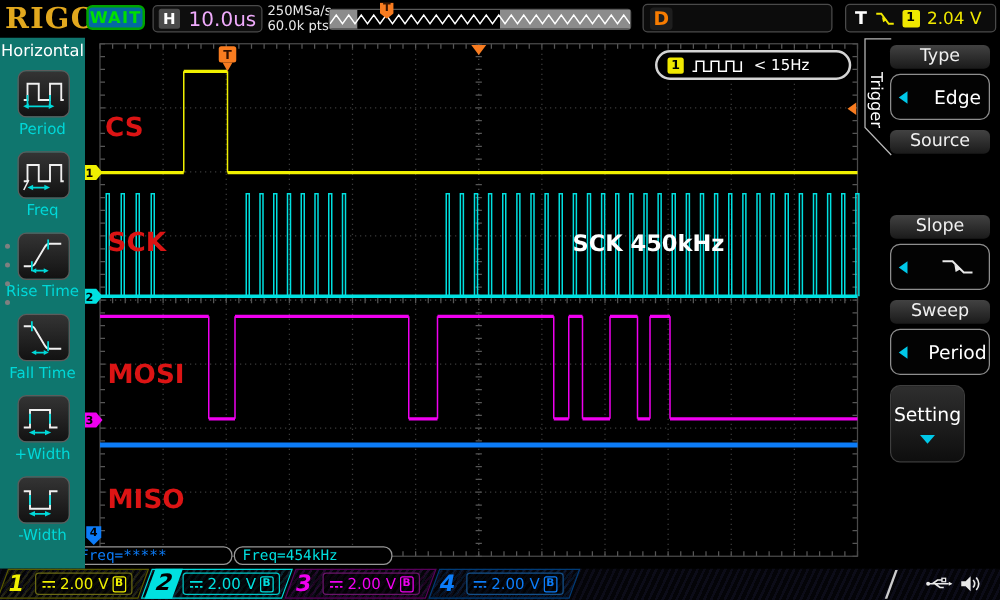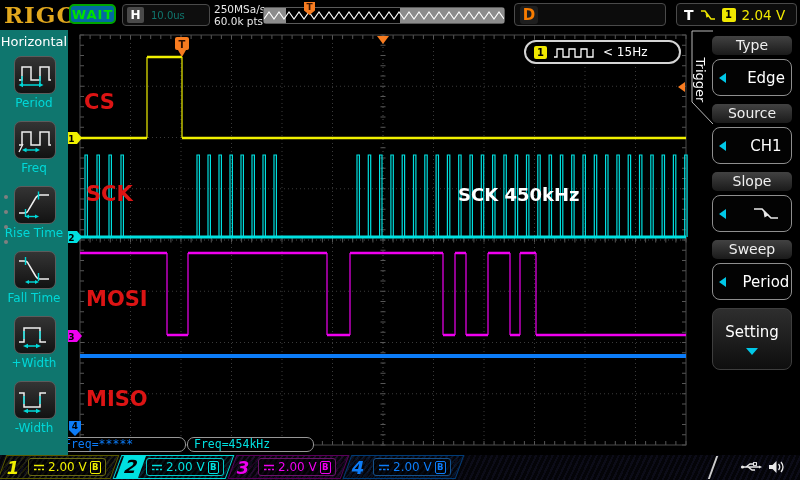--- a/index.html
+++ b/index.html
@@ -11,21 +11,21 @@
   .top-bar{position:absolute;left:0;top:0;width:800px;height:30px;background:#000;z-index:5;}
   .logo{position:absolute;left:4px;top:1px;font-family:"DejaVu Serif",serif;font-weight:bold;
     font-size:23px;color:#e2a81e;letter-spacing:1px;}
   .status-badge{position:absolute;left:69px;top:4px;width:47px;height:20px;border:2px solid #00a400;
     border-radius:5px;background:#0369a1;color:#00e000;font-weight:bold;font-size:13px;
     text-align:center;line-height:17px;letter-spacing:1px;}
   .h-block{position:absolute;left:122px;top:4px;width:88px;height:22px;background:#0e0e0e;
     border:1px solid #4a4a4a;border-radius:4px;display:flex;align-items:center;gap:7px;padding:0 4px;}
   .h-label{background:#4a4a4a;color:#fff;width:17px;height:16px;border-radius:2px;font-size:12px;
     font-weight:bold;text-align:center;line-height:16px;}
-  .h-value{color:#0f766e;font-size:10px;}
+  .h-value{color:#f0abfc;font-size:16px;}
   .acq-block{position:absolute;left:214px;top:3px;color:#e8e8e8;font-size:10.5px;line-height:12px;}
   .preview{position:absolute;left:263px;top:7px;width:242px;height:17px;background:#141414;
     border:1px solid #5a5a5a;border-radius:3px;}
   .preview svg{position:absolute;left:0;top:0;}
   .pv-tag{position:absolute;left:40px;top:-6px;width:11px;height:13px;background:#f87c20;
     clip-path:polygon(0 0,100% 0,100% 66%,50% 100%,0 66%);color:#3a1600;font-size:9px;
     font-weight:bold;text-align:center;line-height:10px;z-index:2;}
   .d-block{position:absolute;left:514px;top:3px;width:152px;height:23px;background:#0c0c0c;
     border:1px solid #4a4a4a;border-radius:4px;display:flex;align-items:center;padding:0 5px;}
   .d-label{color:#f87c00;font-weight:bold;font-size:15px;background:#1e1e1e;width:18px;height:18px;
@@ -64,21 +64,21 @@
   .right-menu{position:absolute;left:690px;top:30px;width:110px;height:425px;background:#000;z-index:4;}
   .rm-tab{position:absolute;left:-25px;top:42px;width:70px;height:16px;transform:rotate(90deg);
     text-align:center;color:#fff;font-size:13px;}
   .rm-group{position:absolute;left:22px;width:80px;}
   .rm-head{background:linear-gradient(#424242,#1a1a1a);border-radius:5px;color:#f0f0f0;font-size:14px;
     text-align:center;line-height:19px;height:19px;margin-bottom:4px;}
   .rm-btn{position:relative;height:37px;background:#030303;border:1px solid #8e8e8e;border-radius:8px;
     color:#fff;font-size:15px;display:flex;align-items:center;justify-content:center;padding-left:28px;}
   .rm-arrow{position:absolute;left:6px;top:13px;width:0;height:0;border-top:5px solid transparent;
     border-bottom:5px solid transparent;border-right:7px solid #00c8e8;}
-  .setting-btn{position:absolute;left:22px;top:278px;width:80px;height:62px;
+  .setting-btn{position:absolute;left:22px;top:278px;width:60px;height:62px;
     background:linear-gradient(#2e2e2e,#0e0e0e);border:1px solid #3e3e3e;border-radius:8px;color:#fff;
     font-size:15px;display:flex;flex-direction:column;align-items:center;justify-content:center;gap:7px;}
   .down-tri{width:0;height:0;border-left:6px solid transparent;border-right:6px solid transparent;
     border-top:7px solid #00c8e8;}
 
   
   .bottom-bar{position:absolute;left:0;top:455px;width:800px;height:25px;z-index:5;
     background:repeating-linear-gradient(115deg,#0c0c18 0 2px,#040408 2px 5px);}
   .ch-block{position:absolute;top:0;height:24px;width:113px;display:flex;align-items:center;}
   .ch-block::before{content:"";position:absolute;inset:0;transform:skewX(-20deg);
@@ -302,24 +302,20 @@
 
     <div class="rm-group" style="top:6px">
       <div class="rm-head">Type</div>
       <div class="rm-btn">
         <span class="rm-arrow"></span>
         <span>Edge</span>
       </div>
     </div>
     <div class="rm-group" style="top:74px">
       <div class="rm-head">Source</div>
-      <div class="rm-btn">
-        <span class="rm-arrow"></span>
-        <span>CH1</span>
-      </div>
     </div>
     <div class="rm-group" style="top:142px">
       <div class="rm-head">Slope</div>
       <div class="rm-btn">
         <span class="rm-arrow"></span>
         <svg width="30" height="16" viewBox="0 0 30 16">
           <path d="M3,3 h8 L20,12 h7" stroke="#e8e8e8" stroke-width="1.6" fill="none"></path>
           <polygon points="12.5,5.5 18,9 13.5,11.5" fill="#e8e8e8"></polygon>
         </svg>
       </div>

